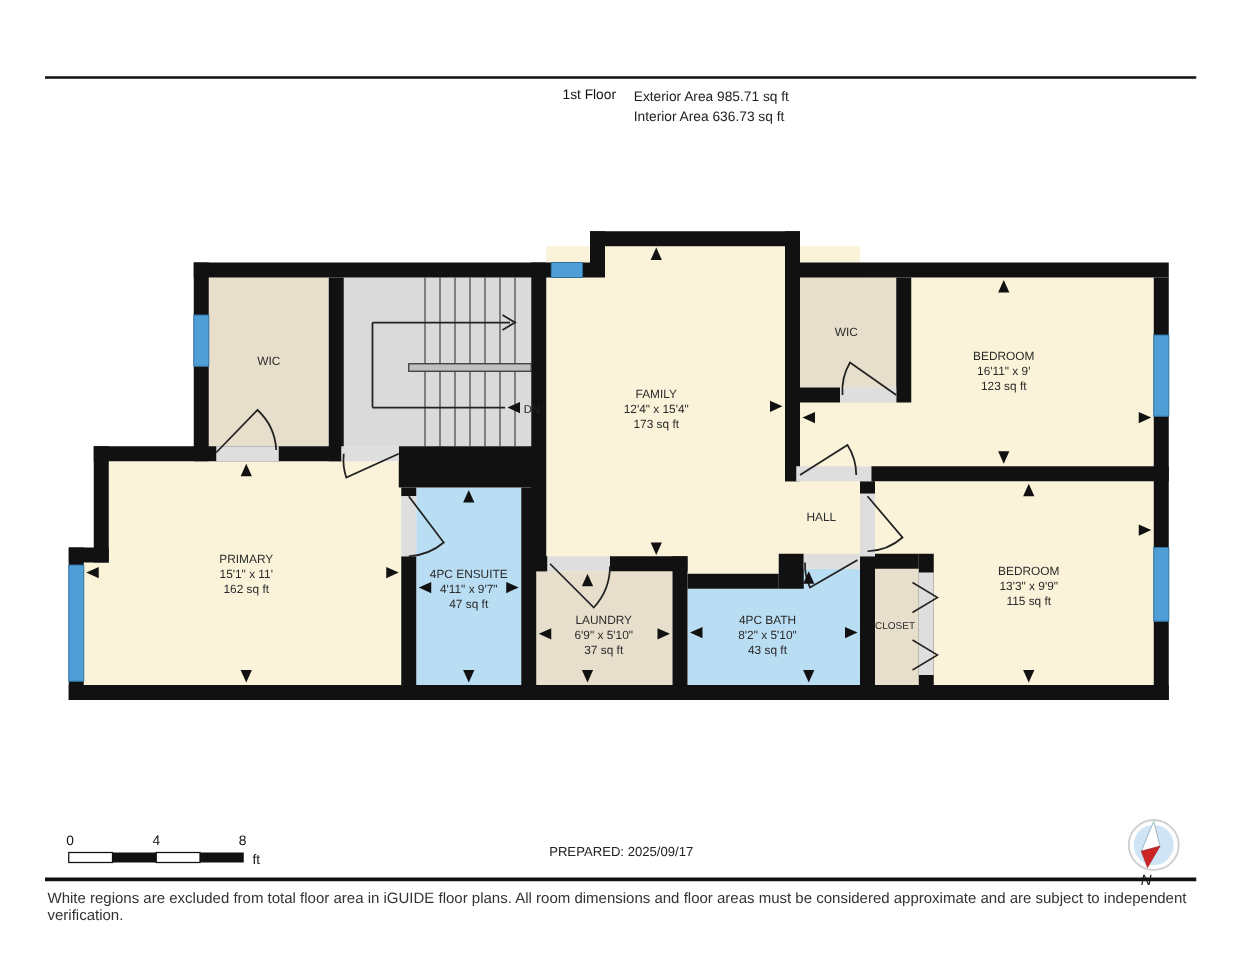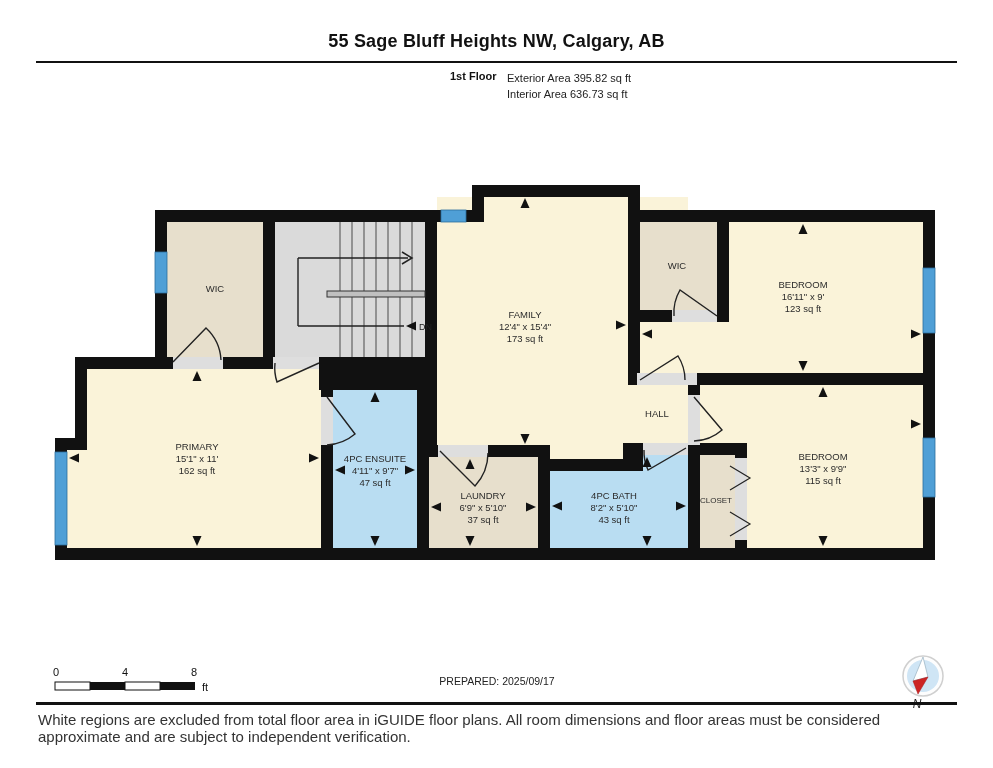--- a/index.html
+++ b/index.html
@@ -1,36 +1,35 @@
 <!DOCTYPE html>
 <html><head>
 <meta charset="utf-8">
 <style>
   html,body{margin:0;padding:0;background:#ffffff;}
   body{width:993px;height:768px;position:relative;font-family:"Liberation Sans",sans-serif;color:#111;}
   .page{position:absolute;inset:0;background:#fff;overflow:hidden;}
   .title{position:absolute;top:31px;left:0;width:100%;text-align:center;font-size:18px;font-weight:bold;letter-spacing:.2px;}
   .rule-top{position:absolute;top:61px;left:36px;width:921px;height:2px;background:#111;}
-  .floor-label{position:absolute;top:70px;left:450px;font-size:11px;font-weight:bold;}
+  .floor-label{position:absolute;top:70px;left:450px;font-size:11px;font-weight:normal;}
   .area-block{position:absolute;top:70px;left:507px;font-size:11px;line-height:16px;color:#222;}
   .plan-svg{position:absolute;top:0;left:0;}
   .rule-bottom{position:absolute;top:702px;left:36px;width:921px;height:3px;background:#111;}
-  .disclaimer{position:absolute;top:711px;left:38px;right:30px;font-size:15px;color:#333;}
+  .disclaimer{position:absolute;top:711px;left:38px;right:30px;font-size:12px;color:#333;}
   text{font-family:"Liberation Sans",sans-serif;}
 </style>
 </head>
 <body>
 
 <div class="page">
 
-  <div class="title">55 Sage Bluff Heights NW, Calgary, AB</div>
   <div class="rule-top"></div>
   <div class="floor-label">1st Floor</div>
   <div class="area-block">
-    <div>Exterior Area 395.82 sq ft</div>
+    <div>Exterior Area 985.71 sq ft</div>
     <div>Interior Area 636.73 sq ft</div>
   </div>
 
   <svg class="plan-svg" width="993" height="768" viewBox="0 0 993 768">
 
     <g>
       <rect x="437" y="197" width="251" height="262" fill="#faf3d9"></rect>
       <polygon points="87,369 321,369 321,548 67,548 67,450 87,450" fill="#faf3d9"></polygon>
       <rect x="640" y="222" width="283" height="151" fill="#faf3d9"></rect>
       <rect x="688" y="385" width="235" height="163" fill="#faf3d9"></rect>

